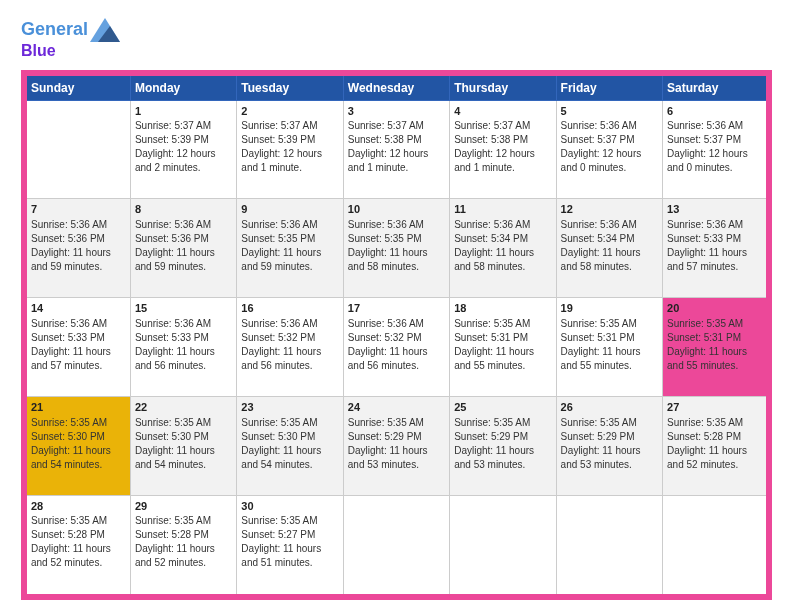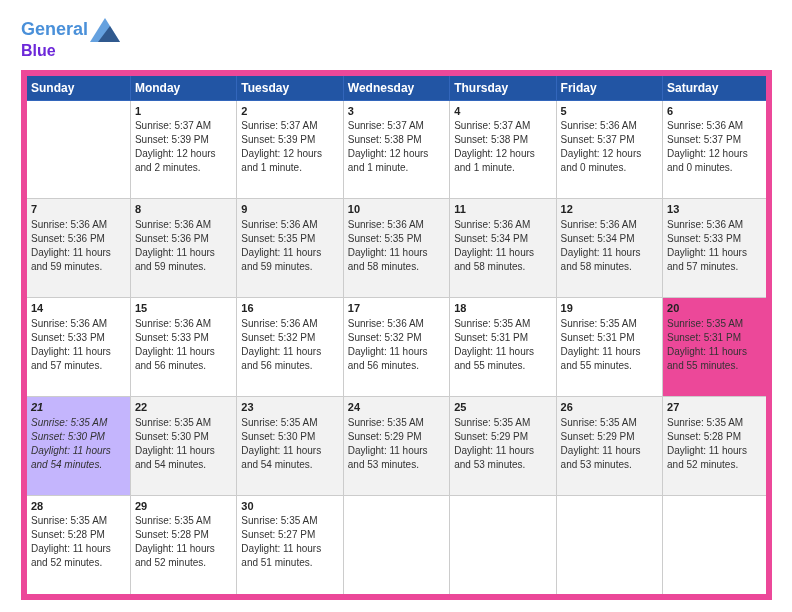--- a/index.html
+++ b/index.html
@@ -275,21 +275,21 @@
           </td>
           <td style="background: #ec4899;">
             <span class="day-num">20</span>
             <div class="day-info" style="white-space: pre-line;">Sunrise: 5:35 AM
 Sunset: 5:31 PM
 Daylight: 11 hours
 and 55 minutes.</div>
           </td>
         </tr>
         <tr>
-          <td style="background: #c4b5fd; font-style: italic;">
+          <td style="background: #eab308;">
             <span class="day-num">21</span>
             <div class="day-info" style="white-space: pre-line;">Sunrise: 5:35 AM
 Sunset: 5:30 PM
 Daylight: 11 hours
 and 54 minutes.</div>
           </td>
           <td style="background: rgb(242, 242, 242);">
             <span class="day-num">22</span>
             <div class="day-info" style="white-space: pre-line;">Sunrise: 5:35 AM
 Sunset: 5:30 PM

